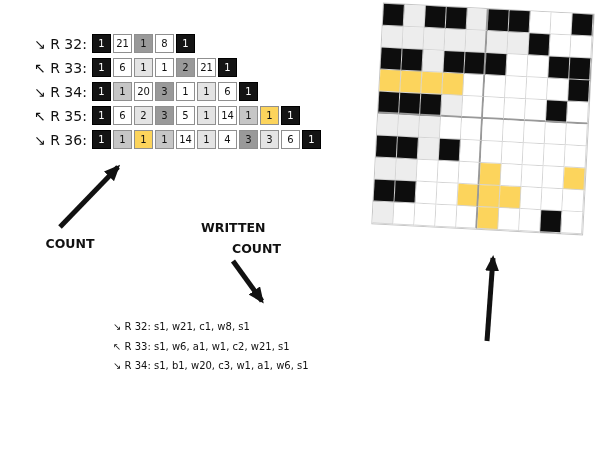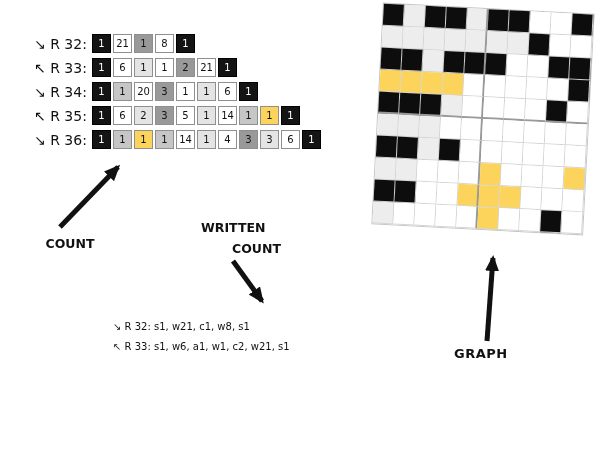--- a/index.html
+++ b/index.html
@@ -216,20 +216,20 @@
 
   <div class="label color-block-label">
     <div>COUNT</div>
   </div>
 
   <div class="label written-label">
     <div>WRITTEN</div>
     <div class="l2">COUNT</div>
   </div>
 
-  <div class="label graph-label">GRAPH</div>
 
   <div class="written-list" id="written-list">
       <div class="wline">↘ R 32: s1, w21, c1, w8, s1</div>
       <div class="wline">↖ R 33: s1, w6, a1, w1, c2, w21, s1</div>
+      <div class="wline">↘ R 34: s1, b1, w20, c3, w1, a1, w6, s1</div>
     </div>
 
 </div>
 
 </body></html>

